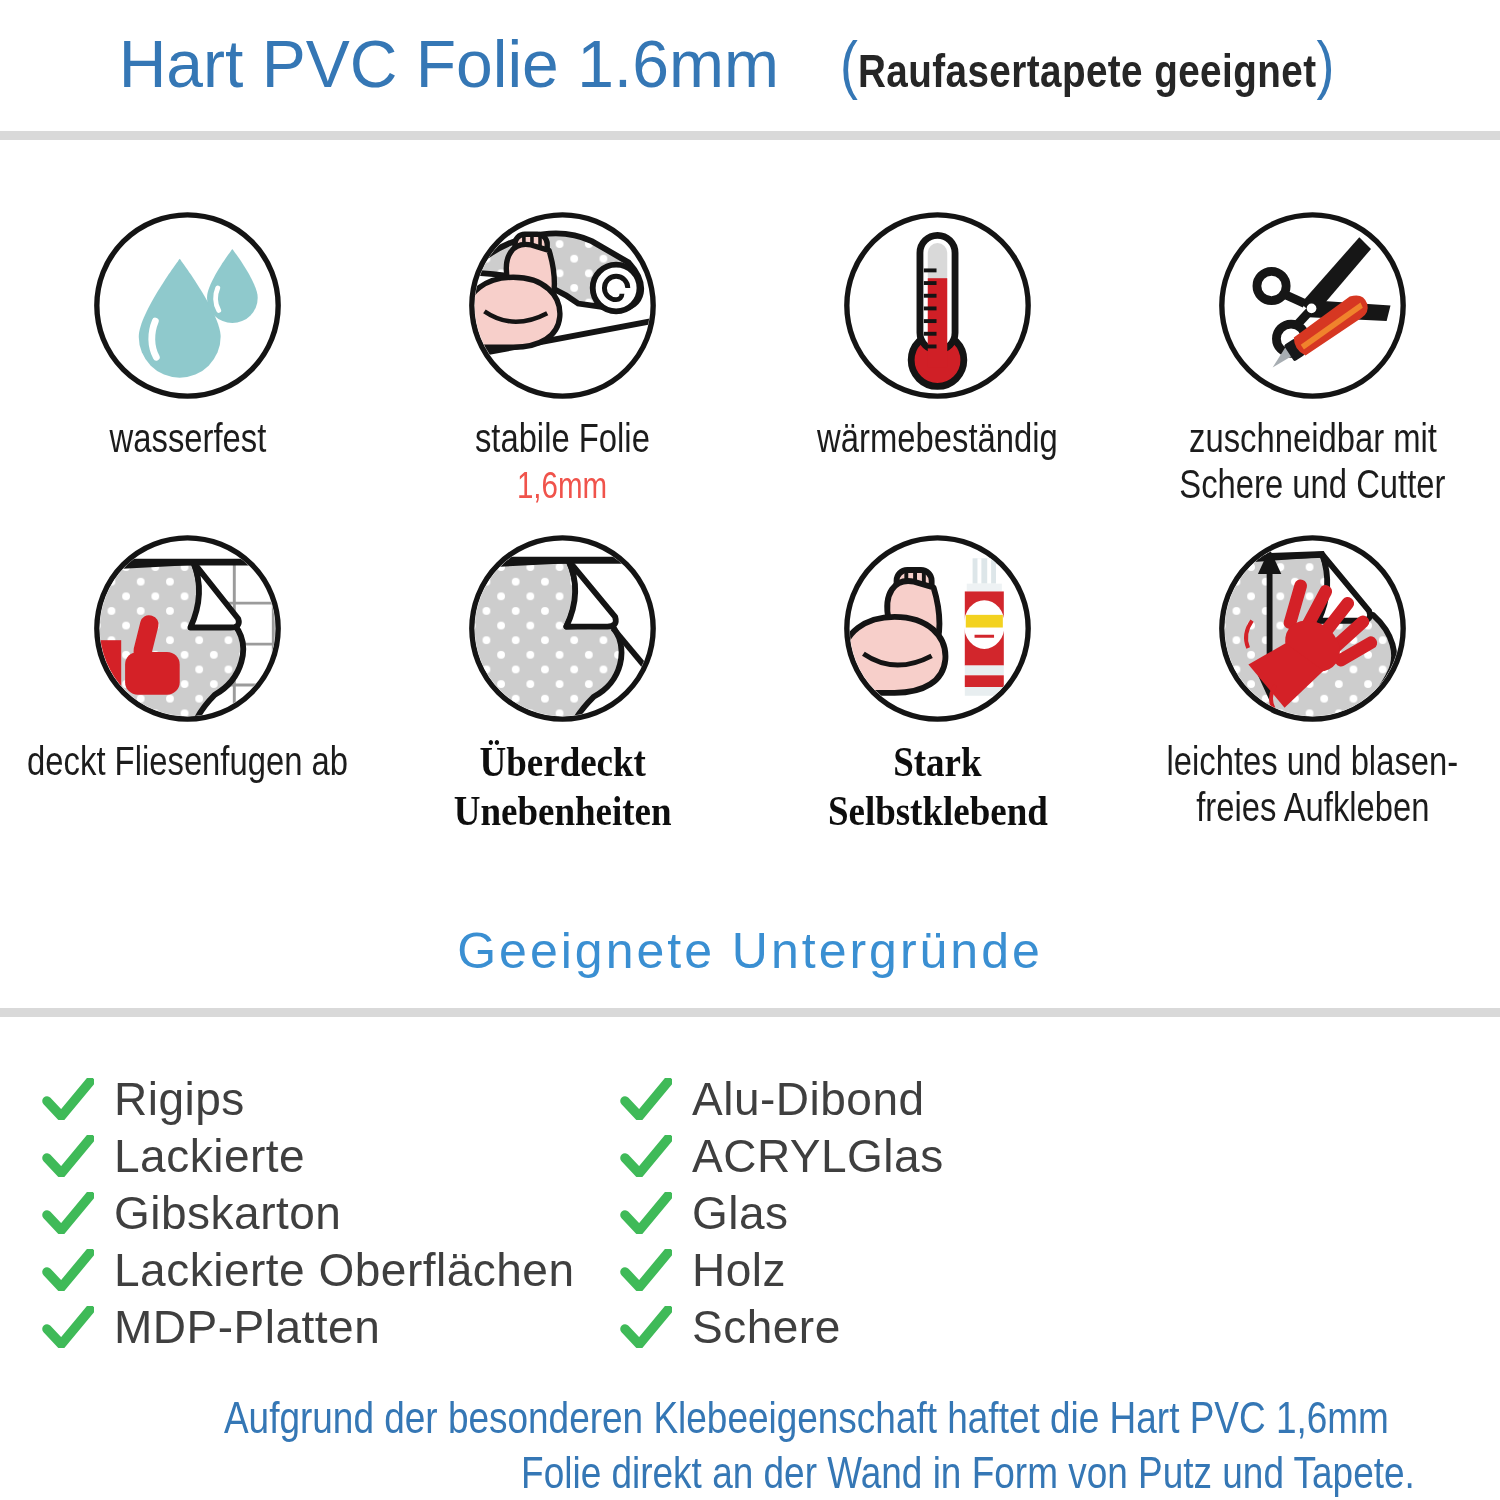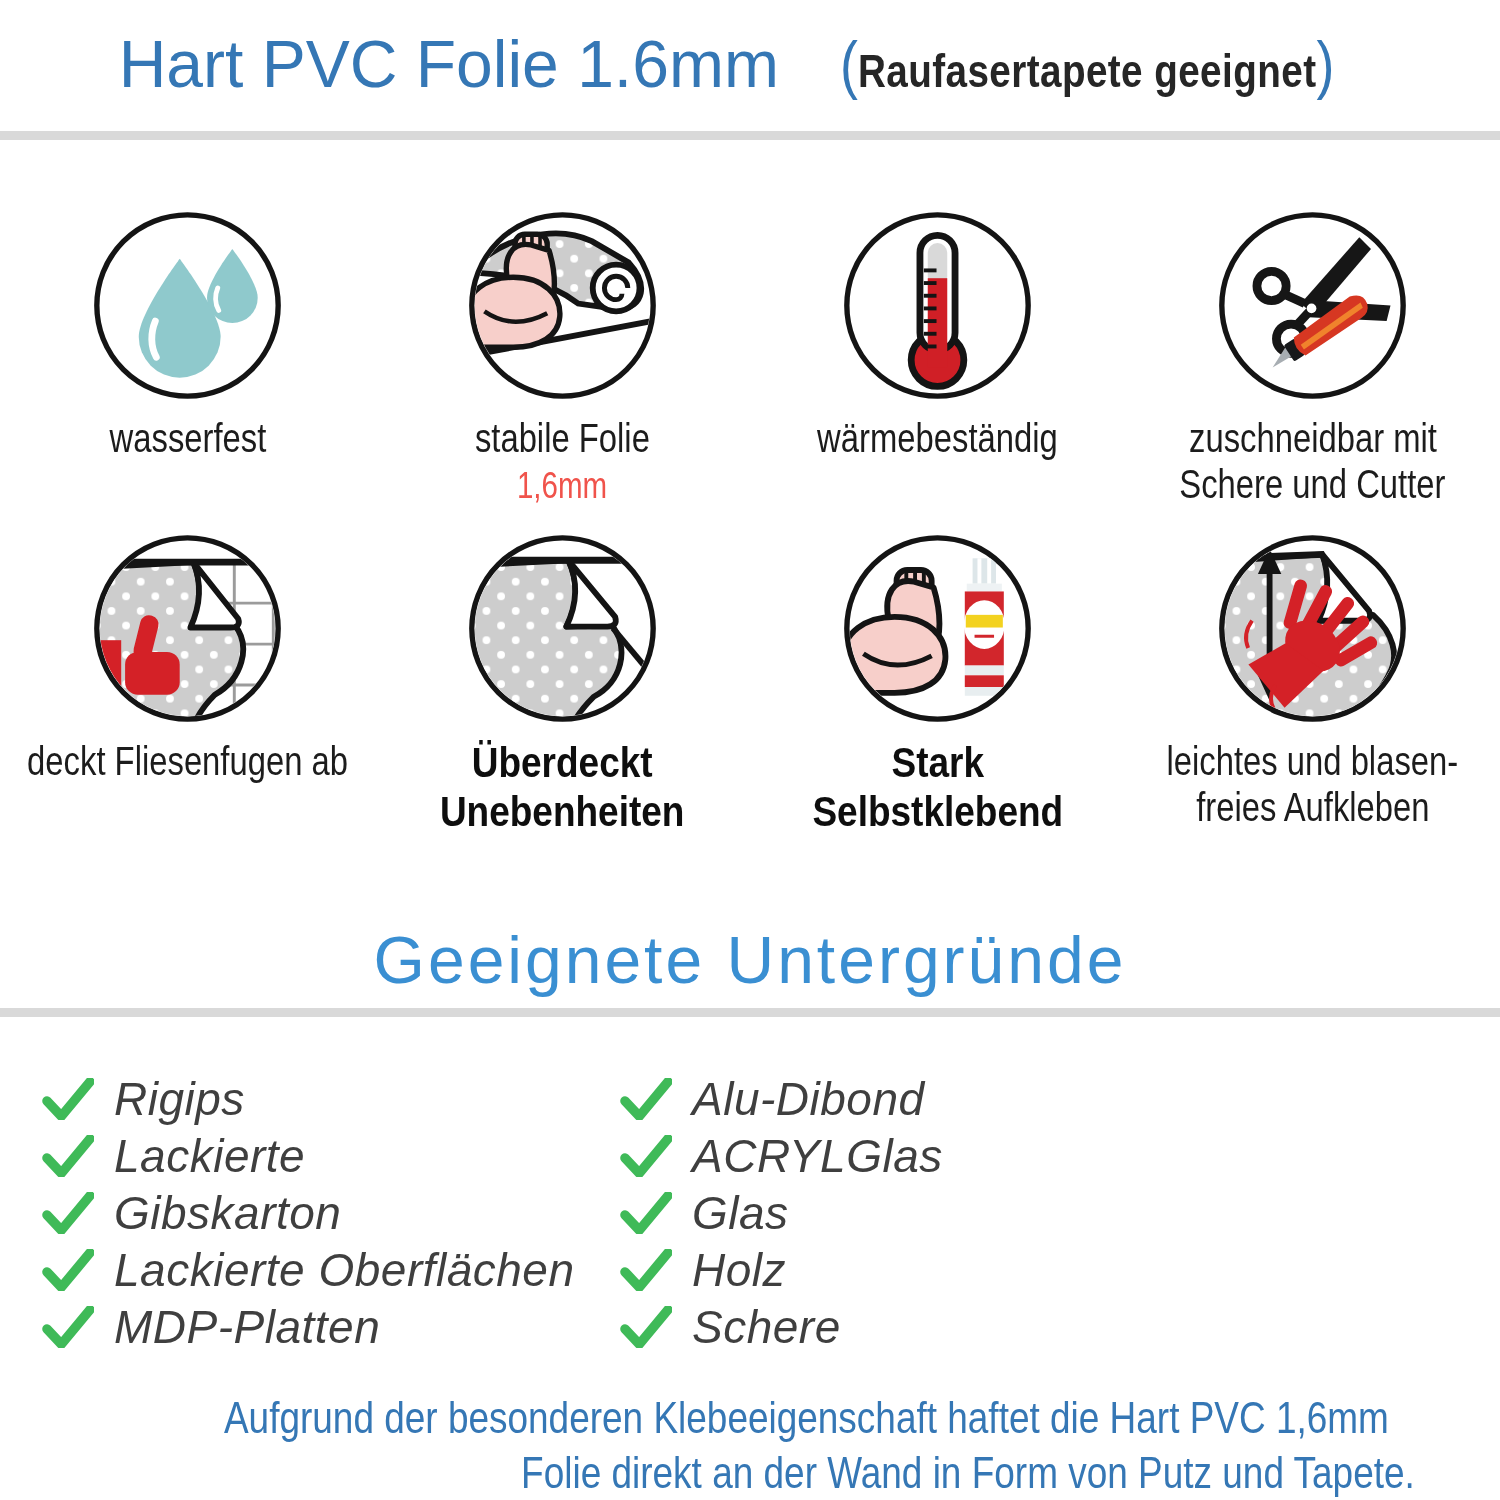--- a/index.html
+++ b/index.html
@@ -18,29 +18,29 @@
   .div-mid{top:1008px;}
 
   
   .features{position:absolute;top:208px;left:0;width:1424px;display:grid;
             grid-template-columns:repeat(4,375px);grid-auto-rows:323px;}
   .feature{display:flex;flex-direction:column;align-items:center;}
   .icon-wrap{width:195px;height:195px;}
   .icon-wrap svg{width:195px;height:195px;display:block;}
   .f-label{margin-top:12px;text-align:center;font-size:41px;line-height:1.13;color:#1c1c1c;}
   .f-label .cond{display:inline-block;transform:scaleX(.8);white-space:nowrap;}
-  .feature.bold .f-label{font-weight:700;font-size:43px;color:#0e0e0e;}
+  .feature.bold .f-label{font-weight:700;font-size:43px;color:#0e0e0e;font-family:Liberation Serif, serif;}
   .feature.bold .f-label .cond{transform:scaleX(.86);}
   .f-note{margin-top:4px;font-size:36px;color:#F0534B;text-align:center;}
   .f-note .cond{display:inline-block;transform:scaleX(.82);white-space:nowrap;}
 
   
   .sub-heading{position:absolute;top:922px;left:0;width:1500px;text-align:center;
-               font-size:66px;letter-spacing:3px;color:#3A8FD2;font-weight:500;}
-  .chk-col{position:absolute;top:1070px;font-style:italic;}
+               font-size:50px;letter-spacing:3px;color:#3A8FD2;font-weight:500;}
+  .chk-col{position:absolute;top:1070px;}
   .col1{left:42px;} .col2{left:620px;} .col3{left:1044px;}
   .chk-row{display:flex;align-items:center;height:57px;gap:20px;}
   .chk{width:52px;height:42px;flex:0 0 auto;}
   .chk-label{font-size:46px;color:#3f3f3f;letter-spacing:.5px;white-space:nowrap;}
 
   
   .footer{position:absolute;top:1390px;left:0;width:1500px;text-align:right;
           color:#3577B5;font-size:44px;line-height:1.26;font-weight:500;}
   .footer .cond{display:inline-block;transform:scaleX(.84);white-space:nowrap;}
 

